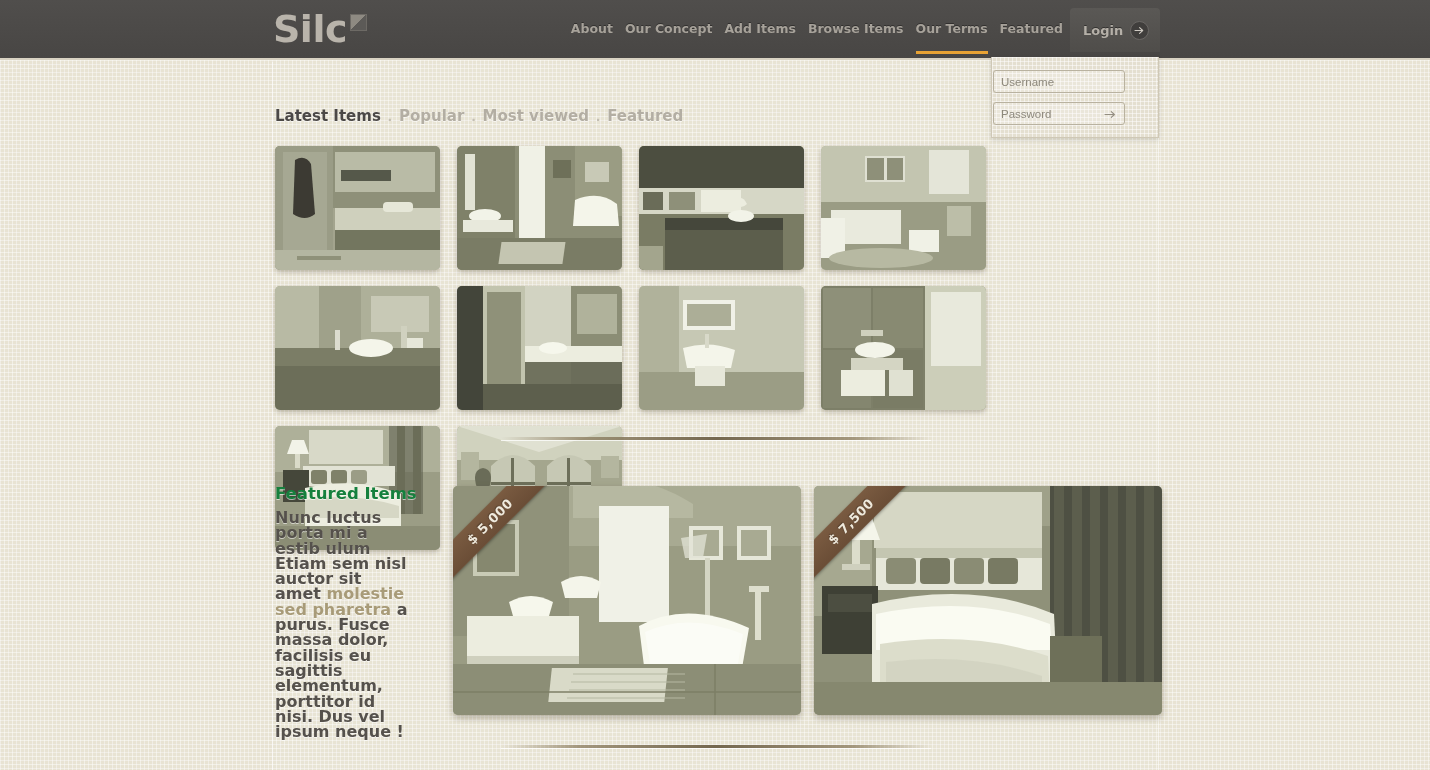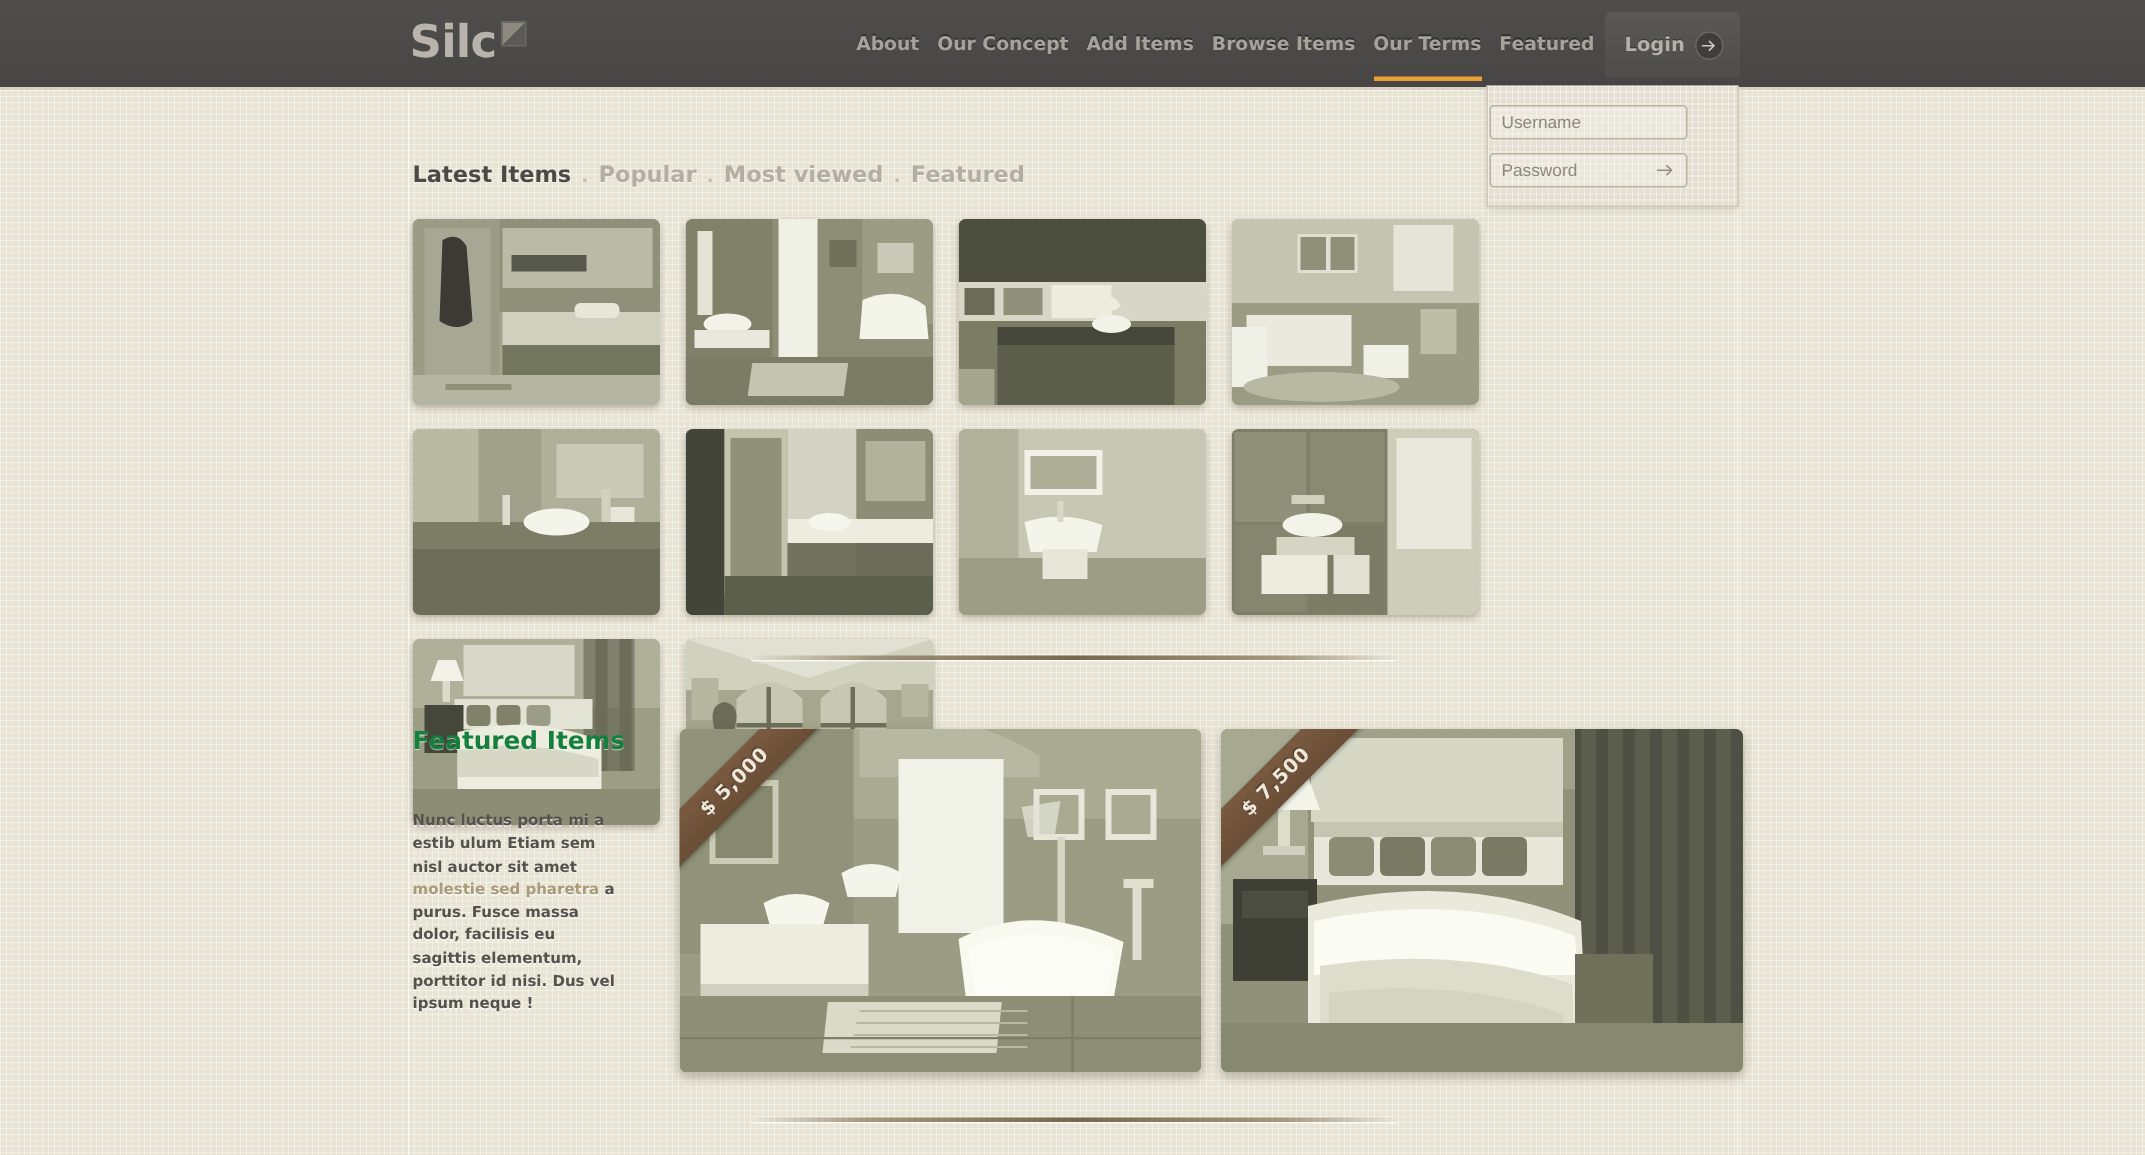--- a/index.html
+++ b/index.html
@@ -36,21 +36,21 @@
 
   .logo {
     position: absolute;
     left: 273px;
     top: 12px;
     display: flex;
     align-items: flex-start;
   }
   .logo-text {
     font-family: "DejaVu Sans", sans-serif;
-    font-size: 30px;
+    font-size: 38px;
     font-weight: bold;
     color: #b9b4ab;
     letter-spacing: -0.5px;
     line-height: 34px;
   }
   .logo-mark {
     width: 17px;
     height: 17px;
     margin-left: 3px;
     margin-top: 2px;
@@ -245,24 +245,24 @@
     top: 422px;
     font-family: "DejaVu Sans", sans-serif;
     font-size: 16.5px;
     font-weight: bold;
     color: #15803d;
     text-shadow: 0 1px 0 rgba(255,255,255,0.6);
   }
   .featured-text {
     position: absolute;
     left: 2px;
-    top: 478px;
+    top: 448px;
     width: 137px;
     font-family: "DejaVu Sans", sans-serif;
-    font-size: 10px;
+    font-size: 16px;
     font-weight: bold;
     line-height: 15.3px;
     color: #55514c;
     text-shadow: 0 1px 0 rgba(255,255,255,0.55);
   }
   .featured-text .lnk { color: #a89b78; }
 
   .feat-imgs {
     position: absolute;
     left: 180px;

